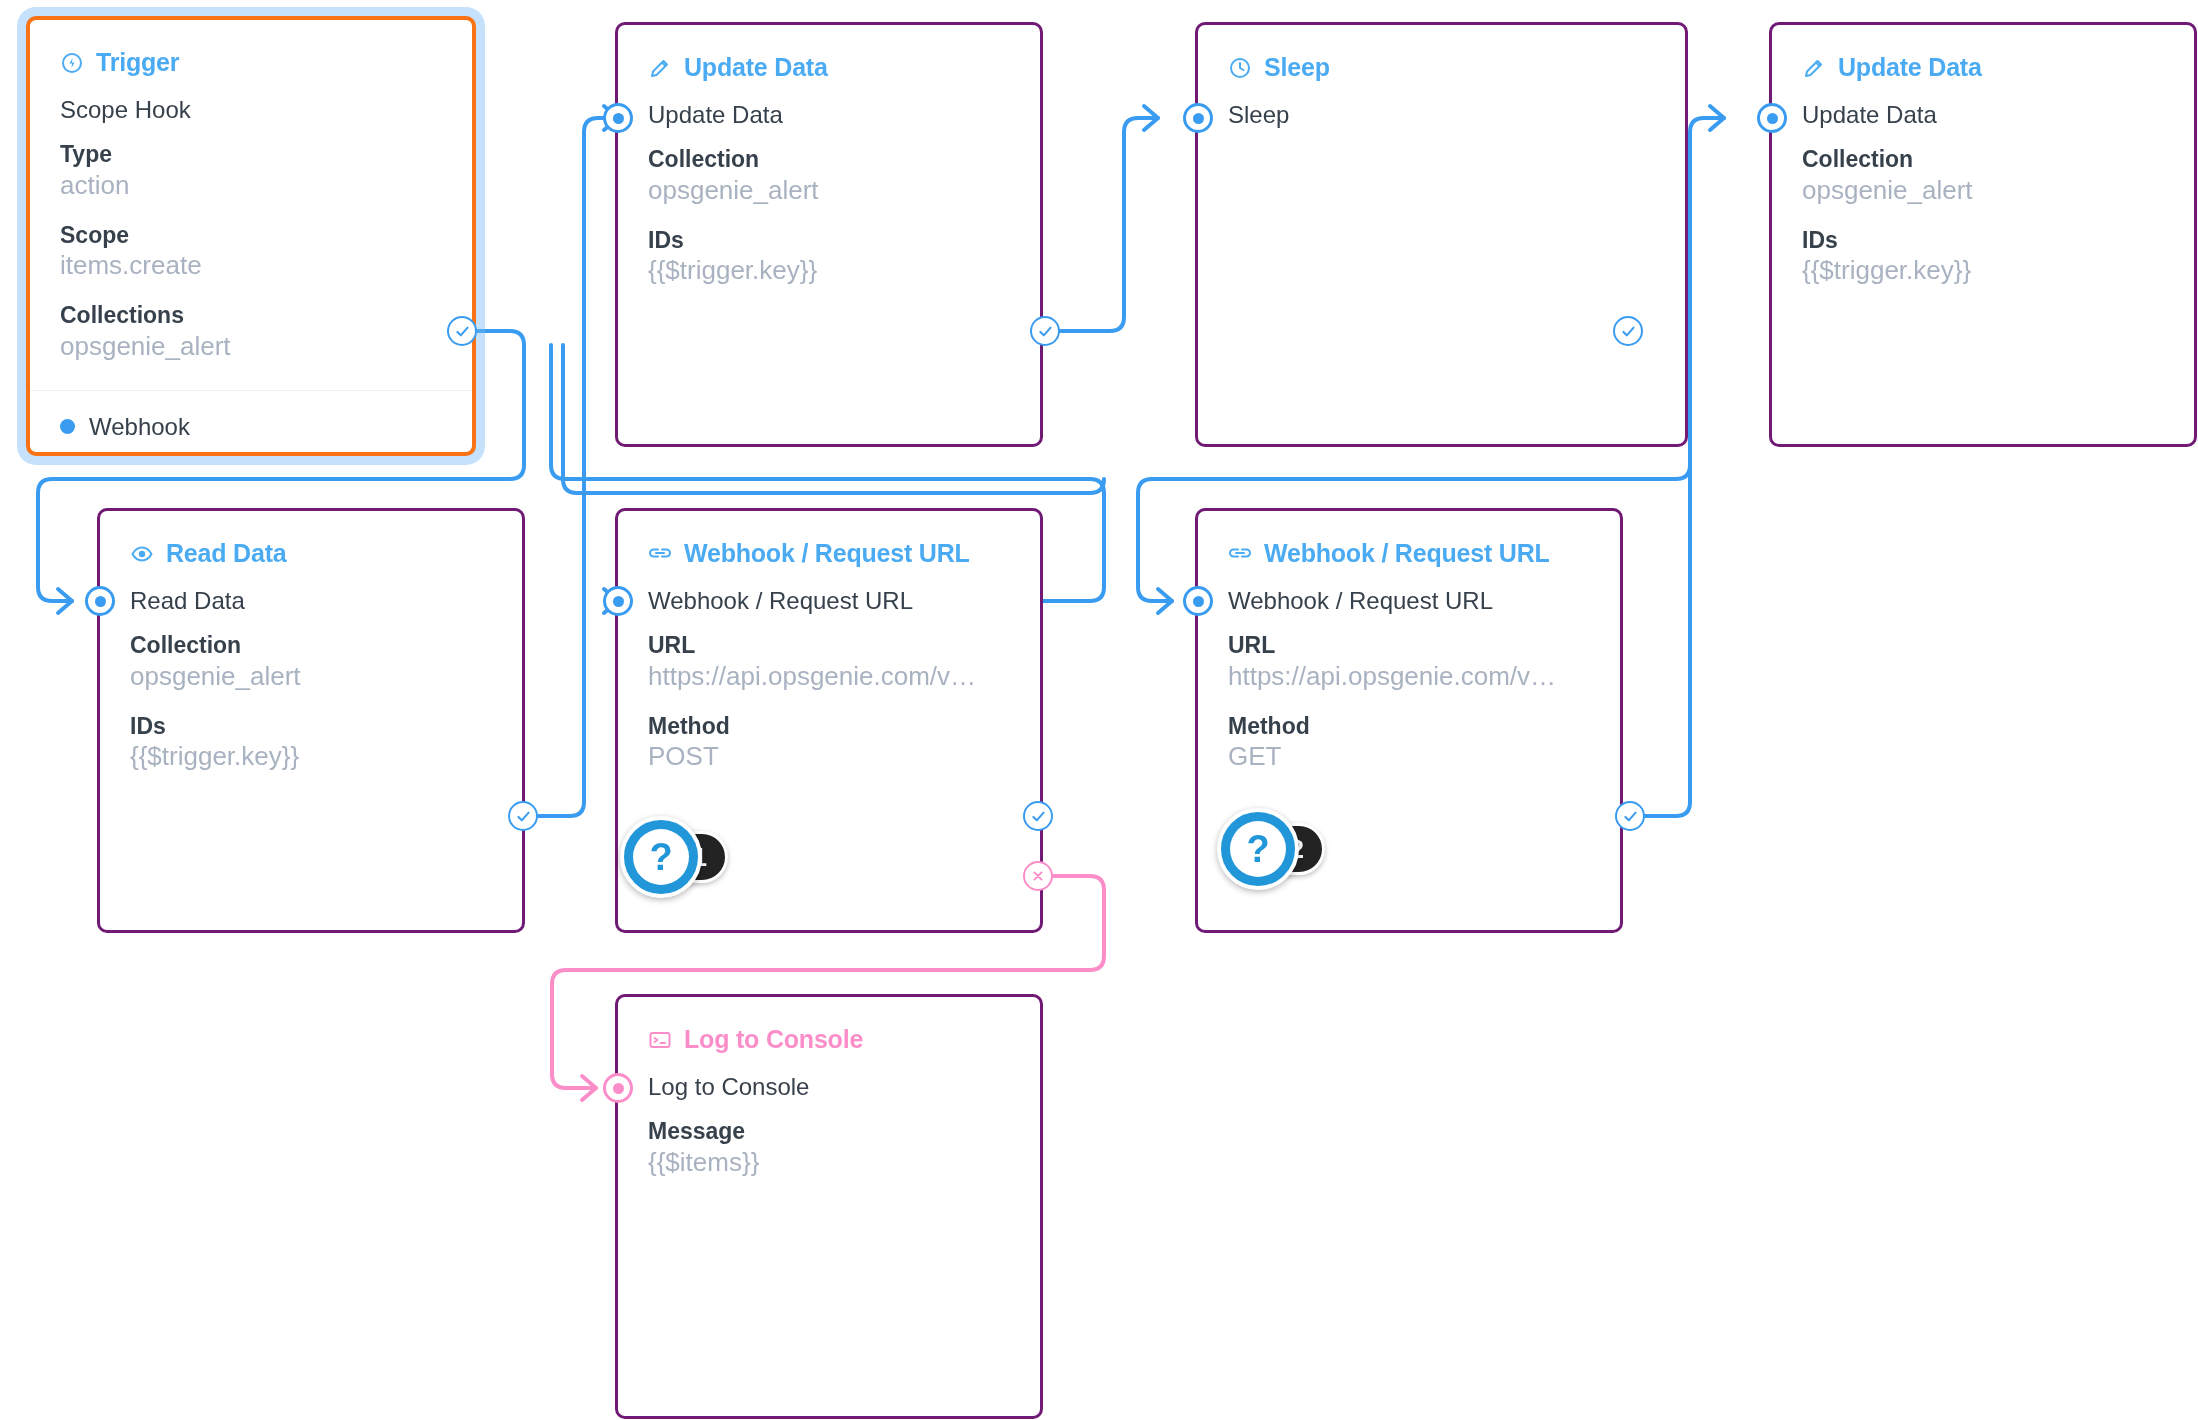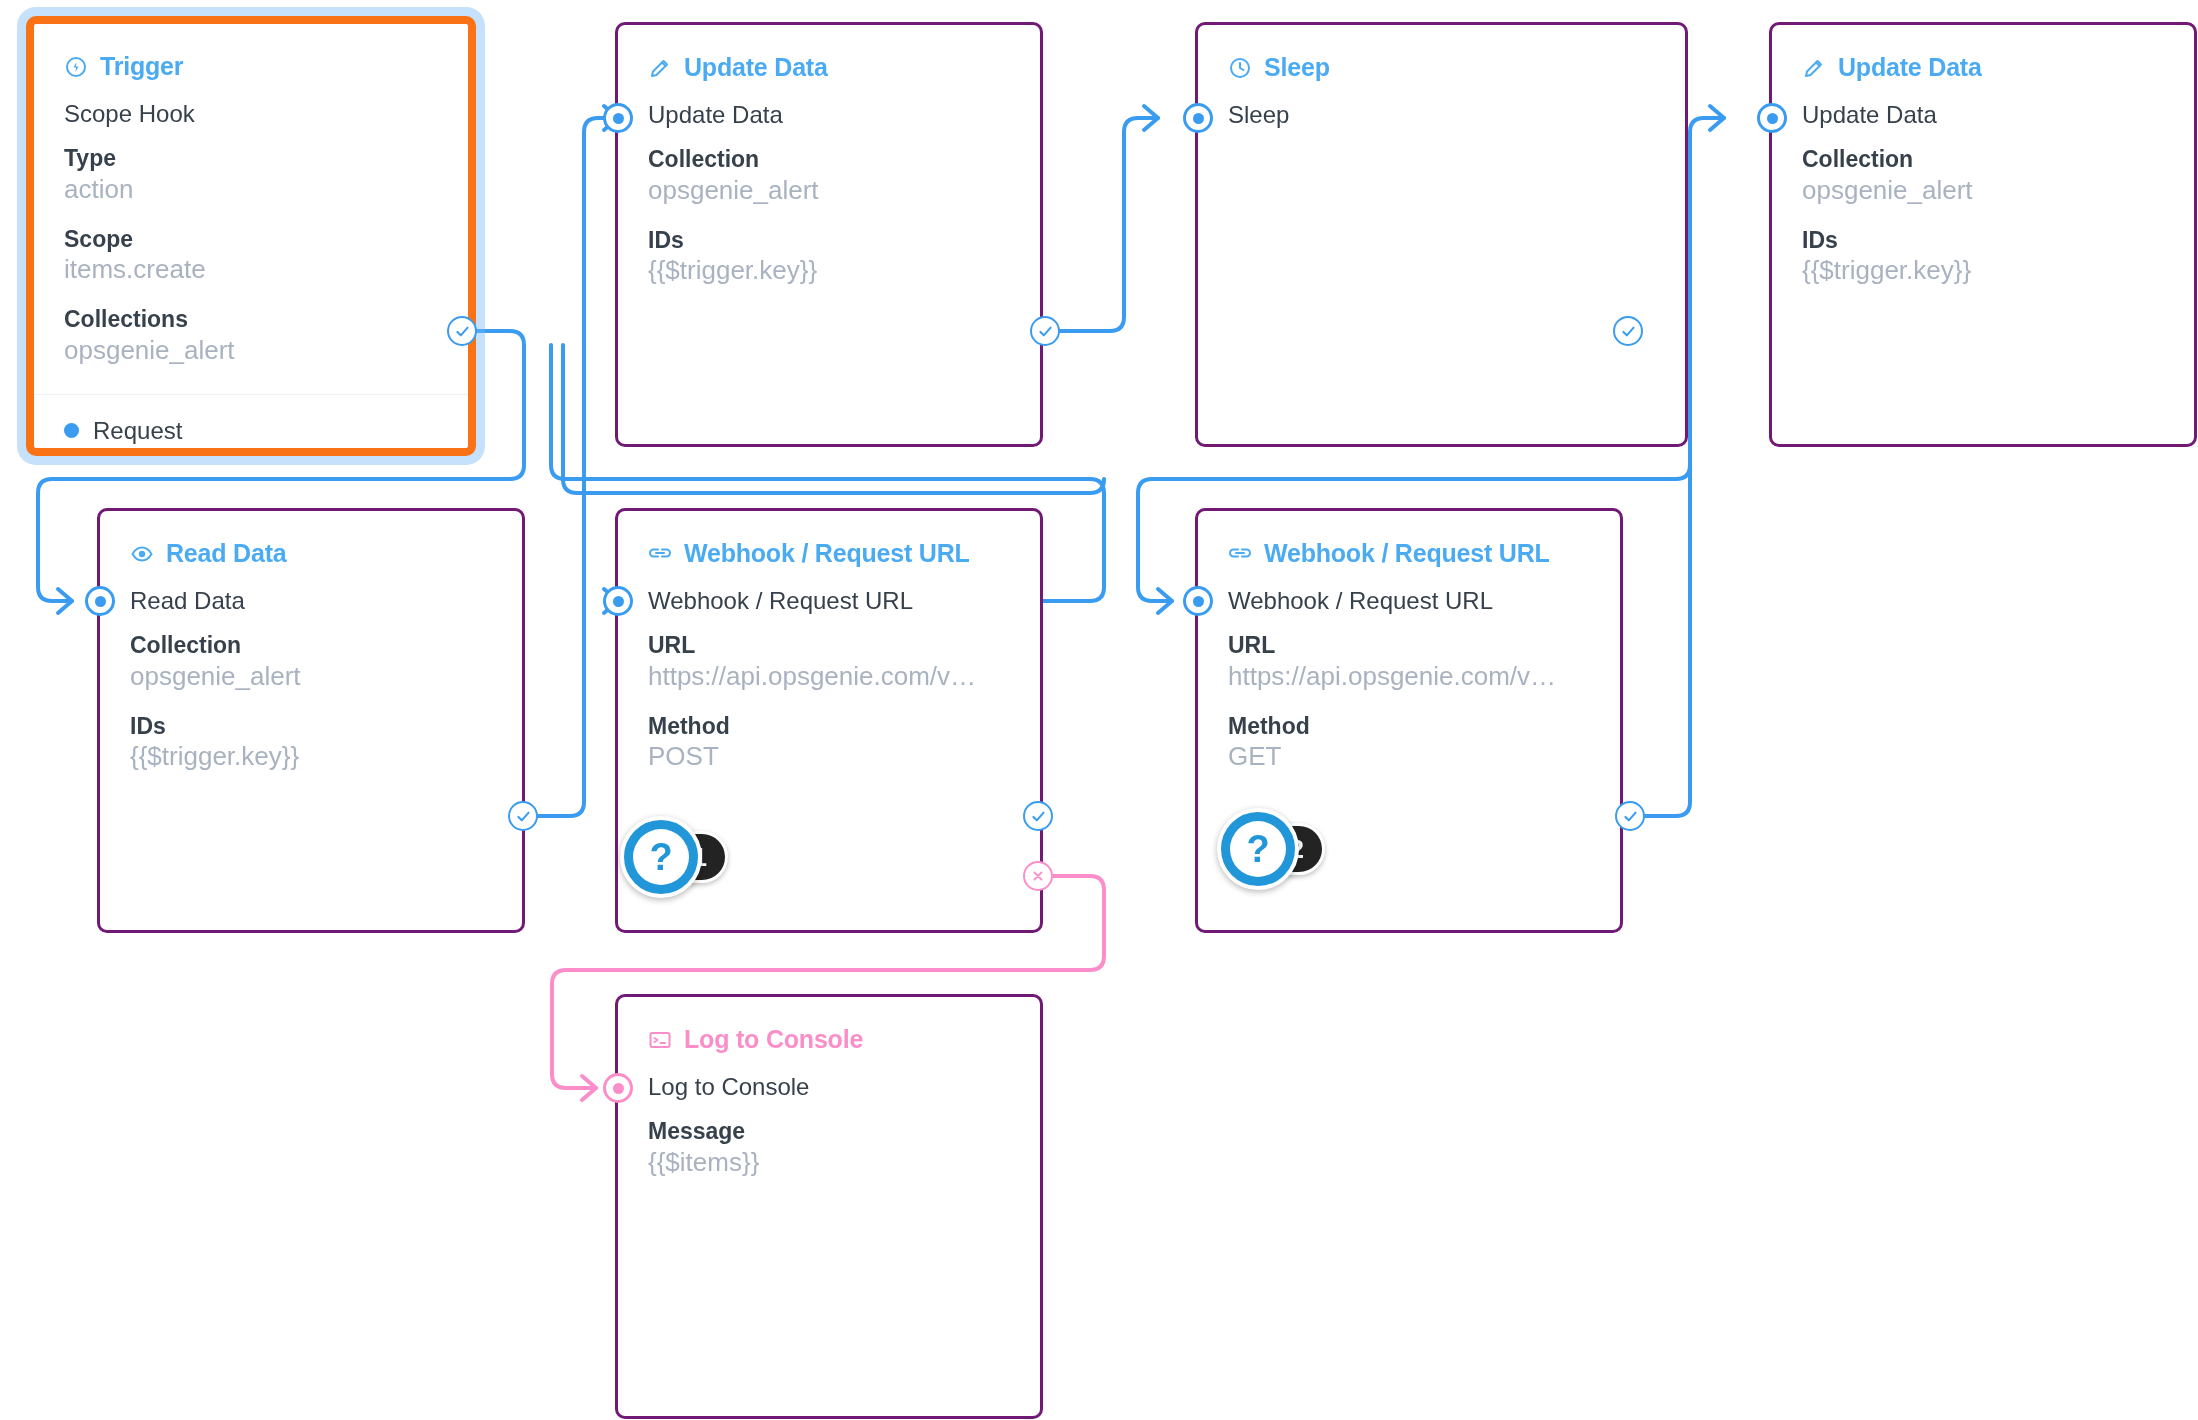--- a/index.html
+++ b/index.html
@@ -31,21 +31,21 @@
   .card {
     position: absolute;
     box-sizing: border-box;
     background: #ffffff;
     border: 3px solid #701a75;
     border-radius: 10px;
     z-index: 3;
     padding: 30px 30px 24px 30px;
   }
   .card.trigger {
-    border: 8px solid #f97316;
+    border: 4px solid #f97316;
     box-shadow: 0 0 0 9px rgba(116,184,246,0.42);
     padding-bottom: 0;
   }
 
   .card-title {
     display: flex;
     align-items: center;
     gap: 12px;
     font-size: 25px;
     font-weight: 700;
@@ -255,21 +255,21 @@
       <div class="field-label">Scope</div>
       <div class="field-value">items.create</div>
     </div>
     <div class="field">
       <div class="field-label">Collections</div>
       <div class="field-value">opsgenie_alert</div>
     </div>
     <div class="card-divider"></div>
     <div class="status-row">
       <span class="status-dot"></span>
-      <span>Request</span>
+      <span>Webhook</span>
     </div>
   </div>
   <div class="port resolve" style="left:447px; top:316px;">
     <svg width="17" height="17" viewBox="0 0 20 20" fill="none" stroke="#3a9cf0" stroke-width="2.4" stroke-linecap="round" stroke-linejoin="round">
         <path d="M4 10.5 L8 14.5 L16 5.5"></path>
       </svg>
   </div>
 
   <div class="card" style="left:615px; top:22px; width:428px; height:425px;">
     <div class="card-title">

